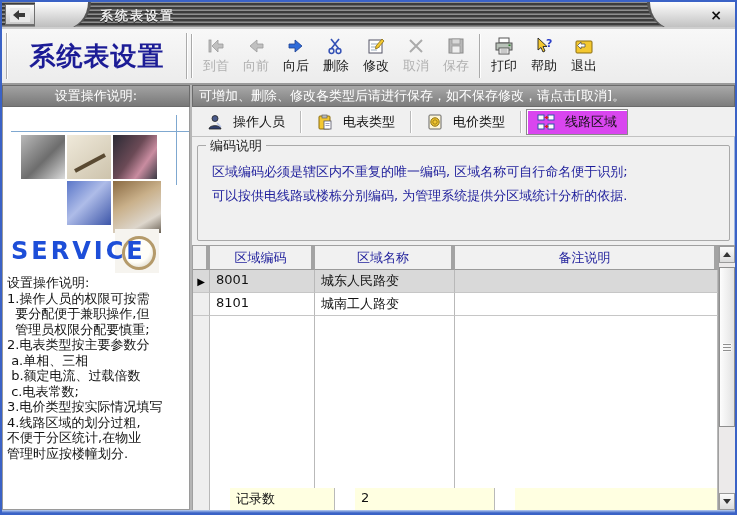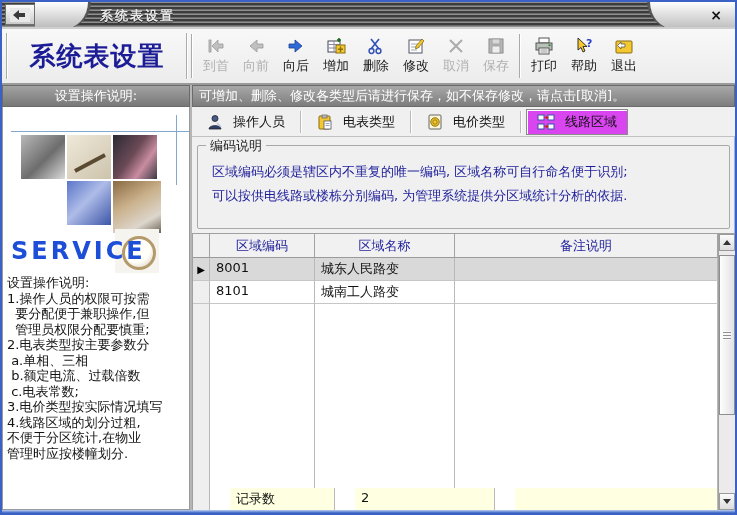--- a/index.html
+++ b/index.html
@@ -108,39 +108,39 @@
     background:#f0f0f0; border-bottom:1px solid #c2c2c2; padding-left:4px;
   }
   .tab-btn {
     height:26px; display:flex; align-items:center; gap:10px; padding:0 10px;
     border:1px solid transparent; color:#101010;
   }
   .tab-btn.selected { border:1px solid #8a8a8a; background:#d946ef; box-shadow:inset 1px 1px 0 #fff; }
   .tab-sep { width:2px; height:22px; border-left:1px solid #b9b9b9; border-right:1px solid #fff; margin:0 2px; }
   .groupbox {
     margin:8px 5px 4px 5px; border:1px solid #a9a9a9; border-radius:2px;
-    position:relative; padding:14px 12px 10px 14px; height:84px; flex:0 0 auto;
+    position:relative; padding:14px 12px 10px 14px; height:96px; flex:0 0 auto;
   }
   .groupbox .legend {
     position:absolute; top:-9px; left:8px; background:#f0f0f0; padding:0 4px; color:#222;
   }
   .groupbox .gline { color:#1d1d9b; line-height:24px; white-space:nowrap; overflow:hidden; }
   
   .grid-wrap { flex:1; display:flex; min-height:0; border-top:1px solid #a0a0a0; }
   .grid { flex:1; display:flex; flex-direction:column; min-width:0; background:#fff; border-left:1px solid #a0a0a0; }
   .grow { display:flex; flex:0 0 22px; }
   .grow .cell { border-right:1px solid #b9b9b9; border-bottom:1px solid #c6c6c6; padding:2px 6px; white-space:nowrap; overflow:hidden; }
   .c-ind { flex:0 0 17px; background:#efefef; border-right:1px solid #9a9a9a; display:flex; align-items:center; justify-content:center; padding:0; }
   .c-code { flex:0 0 105px; }
   .c-name { flex:0 0 140px; }
   .c-note { flex:1; }
   .grid-header { flex:0 0 24px; background:#f1f1f1; }
   .grid-header .cell {
     color:#1d1d9b; display:flex; align-items:center; justify-content:center;
-    border-right:1px solid #a3a3a3; border-bottom:1px solid #9a9a9a; padding:0;
+    border-right:4px solid #a3a3a3; border-bottom:1px solid #9a9a9a; padding:0;
   }
   .row-selected .cell { background:#d9d9d9; }
   .marker { color:#000; font-size:10px; }
   .grid-filler { flex:1; display:flex; }
   .grid-filler .cell { border-bottom:none; }
   .grid-footer { flex:0 0 21px;gap:20px; }
   .grid-footer .cell { background:#ffffe1; border-bottom:none; }
   .grid-footer .c-ind { background:#efefef; }
   
   .vscroll { flex:0 0 17px; background:#eceaea; border-left:1px solid #a0a0a0; display:flex; flex-direction:column; }
@@ -202,34 +202,20 @@
     <div class="tb-btn">
       <span>
         <svg width="20" height="18" viewBox="0 0 20 18">
             <path d="M3 7 H9 V3 L16 9 L9 15 V11 H3 Z" fill="#2f6bd8" stroke="#1c3f8f" stroke-width="0.8"></path>
           </svg>
       </span>
       <span class="lbl">向后</span>
     </div>
 
 
-    <div class="tb-btn">
-      <span>
-        <svg width="20" height="18" viewBox="0 0 20 18">
-            <rect x="2" y="4" width="12" height="11" fill="#fff" stroke="#445" stroke-width="1"></rect>
-            <line x1="2" y1="7.5" x2="14" y2="7.5" stroke="#88a" stroke-width="1"></line>
-            <line x1="2" y1="11" x2="14" y2="11" stroke="#88a" stroke-width="1"></line>
-            <line x1="8" y1="4" x2="8" y2="15" stroke="#88a" stroke-width="1"></line>
-            <rect x="10" y="8" width="9" height="8" fill="#f4c830" stroke="#8a6d10" stroke-width="1"></rect>
-            <path d="M14.5 9.5 V15 M12 12.2 H17" stroke="#8a6d10" stroke-width="1.4"></path>
-            <path d="M13 1 V5 M11 3 H15" stroke="#1a6a1a" stroke-width="1.6"></path>
-          </svg>
-      </span>
-      <span class="lbl">增加</span>
-    </div>
 
     <div class="tb-btn">
       <span>
         <svg width="20" height="18" viewBox="0 0 20 18">
             <line x1="5" y1="2" x2="13" y2="12" stroke="#3350b5" stroke-width="1.6"></line>
             <line x1="13" y1="2" x2="5" y2="12" stroke="#3350b5" stroke-width="1.6"></line>
             <circle cx="5.5" cy="14" r="2.4" fill="none" stroke="#3350b5" stroke-width="1.5"></circle>
             <circle cx="12.5" cy="14" r="2.4" fill="none" stroke="#3350b5" stroke-width="1.5"></circle>
           </svg>
       </span>

